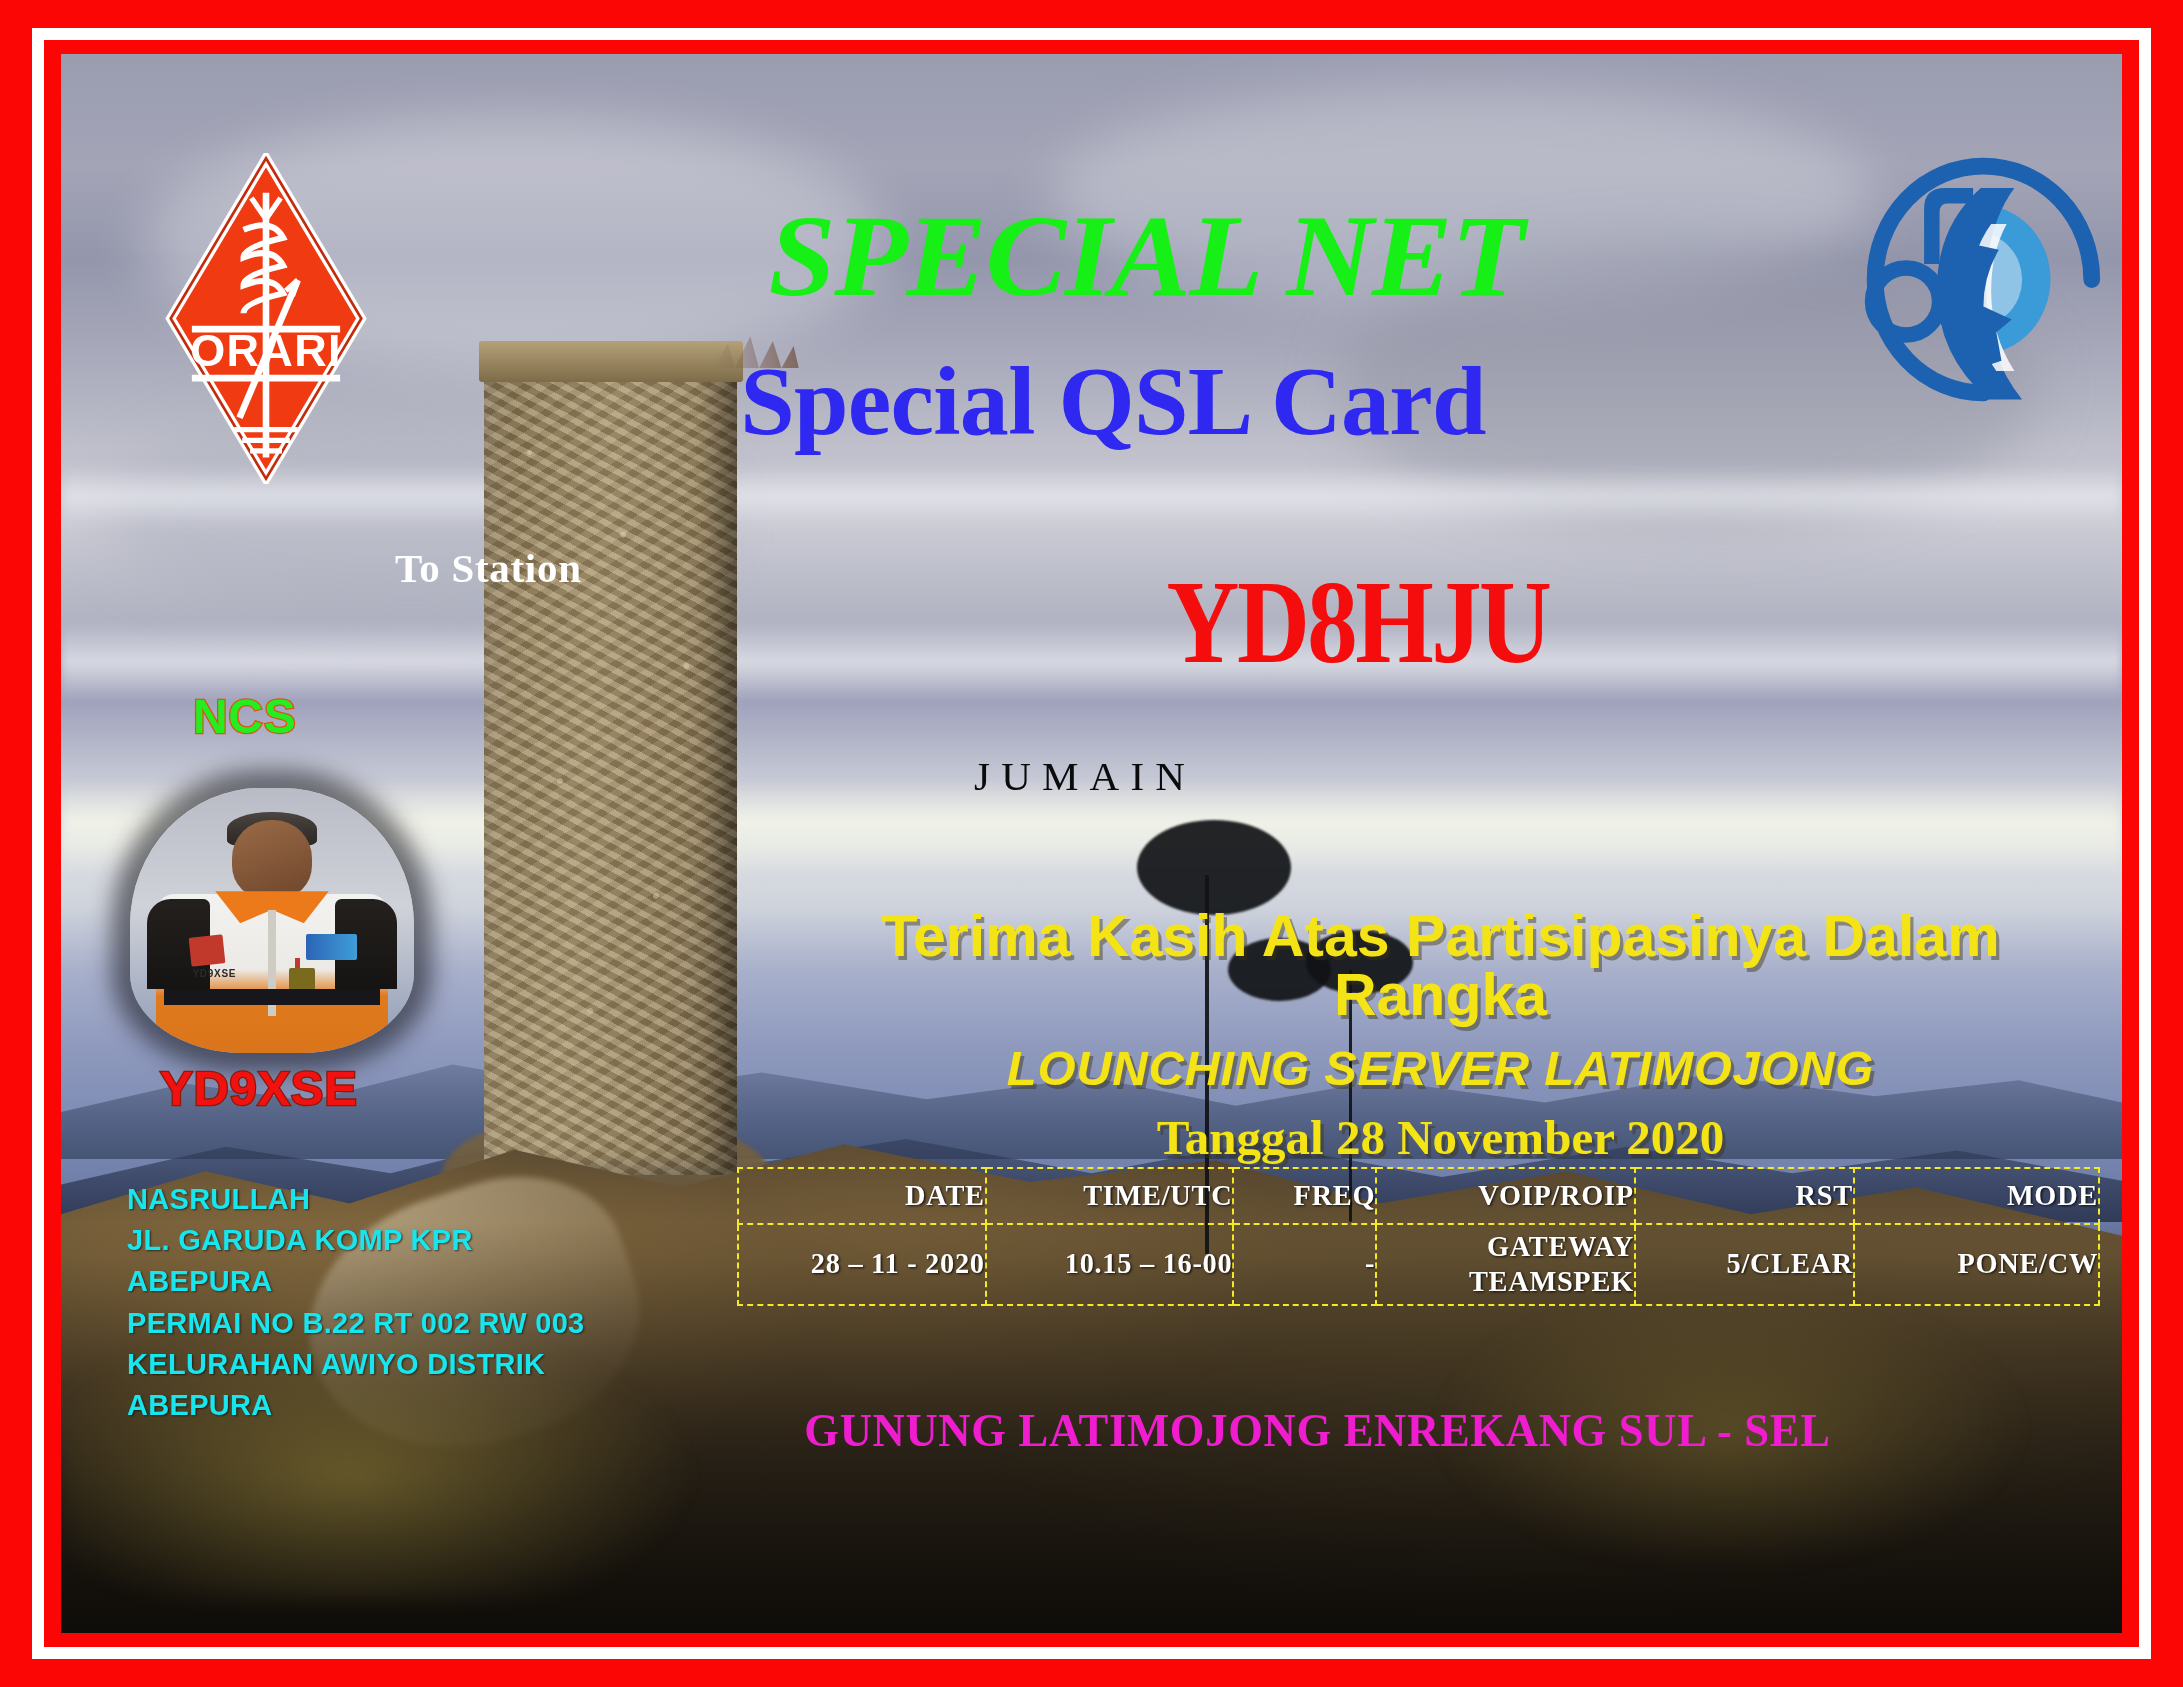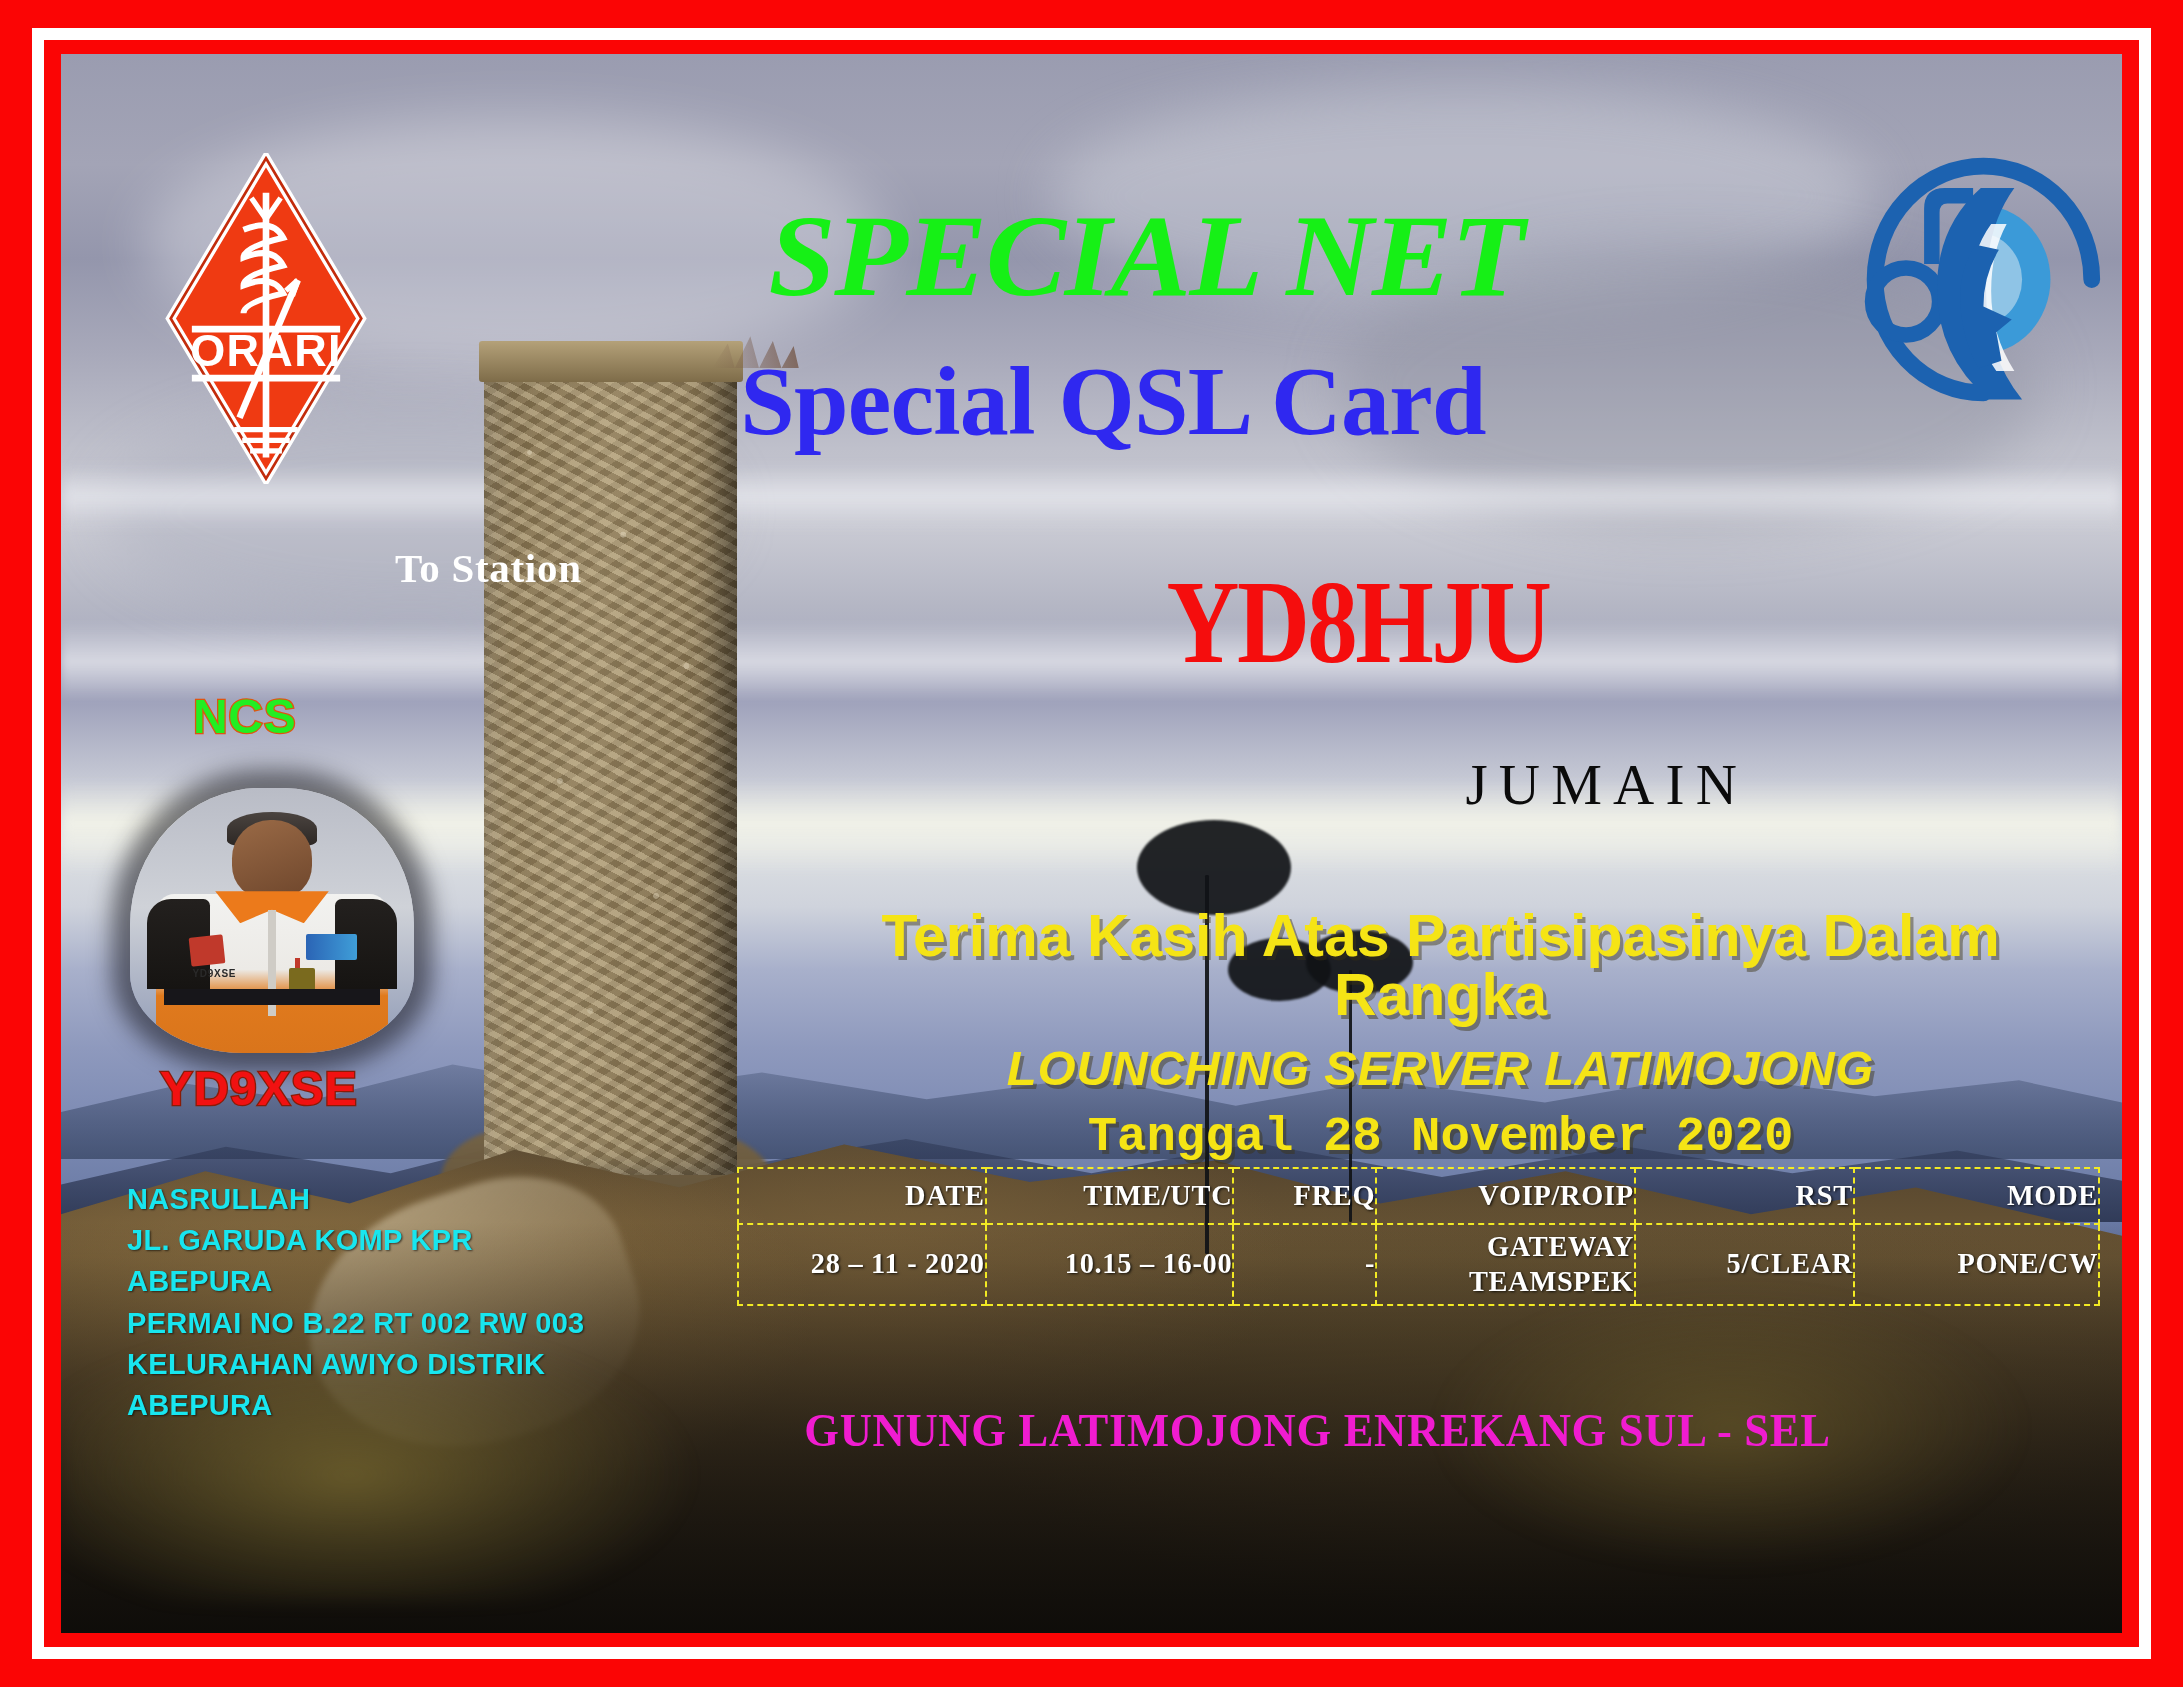--- a/index.html
+++ b/index.html
@@ -142,30 +142,30 @@
     transform:scaleX(1.04);transform-origin:center;}
   .t-qsl{position:absolute;left:463px;top:298px;width:1178px;text-align:center;
     font-family:"Liberation Serif",serif;font-weight:700;font-size:98px;
     color:#2f28f0;line-height:1;letter-spacing:-0.7px;}
   .t-tostation{position:absolute;left:334px;top:490px;
     font-family:"Liberation Serif",serif;font-weight:700;font-size:41px;color:#ffffff;letter-spacing:0.7px;}
 
   .t-callsign{position:absolute;left:933px;top:509px;width:728px;text-align:center;
     font-family:"Liberation Serif",serif;font-weight:700;font-size:101px;color:#f50d0d;
     line-height:1;letter-spacing:-2.6px;transform:scaleY(1.18);transform-origin:top center;}
-  .t-name{position:absolute;left:913px;top:698px;width:774px;text-align:right;
-    font-family:"Liberation Serif",serif;font-weight:400;font-size:57px;color:#0b0b0b;
+  .t-name{position:absolute;left:913px;top:698px;width:774px;text-align:left;
+    font-family:"Liberation Serif",serif;font-weight:400;font-size:41px;color:#0b0b0b;
     letter-spacing:11.2px;}
 
   .yellow-block{position:absolute;left:721px;top:853px;width:1317px;text-align:center;color:#f5e415;}
   .y1{font-family:"Liberation Sans",sans-serif;font-weight:700;font-size:59px;line-height:1.0;
     text-shadow:3.3px 4px 0 rgba(60,52,20,.45);}
   .y2{font-family:"Liberation Sans",sans-serif;font-weight:700;font-style:italic;font-size:49px;
     line-height:1.0;margin-top:18.5px;text-shadow:3.3px 4px 0 rgba(60,52,20,.45);letter-spacing:0.7px;}
-  .y3{font-family:Liberation Mono, monospace;font-weight:700;font-size:49px;line-height:1.0;
+  .y3{font-family:Liberation Serif, serif;font-weight:700;font-size:49px;line-height:1.0;
     margin-top:20px;text-shadow:3.3px 4px 0 rgba(60,52,20,.45);}
 
   
   .addr{position:absolute;left:66px;top:1125px;color:#18e6ef;
     font-family:"Liberation Sans",sans-serif;font-weight:700;font-size:29px;line-height:1.42;
     letter-spacing:0.3px;text-shadow:1.3px 1.3px 2px rgba(0,0,0,.55);}
 
   
   .logtable{position:absolute;left:676px;top:1113px;width:1363px;border-collapse:collapse;
     table-layout:fixed;}

